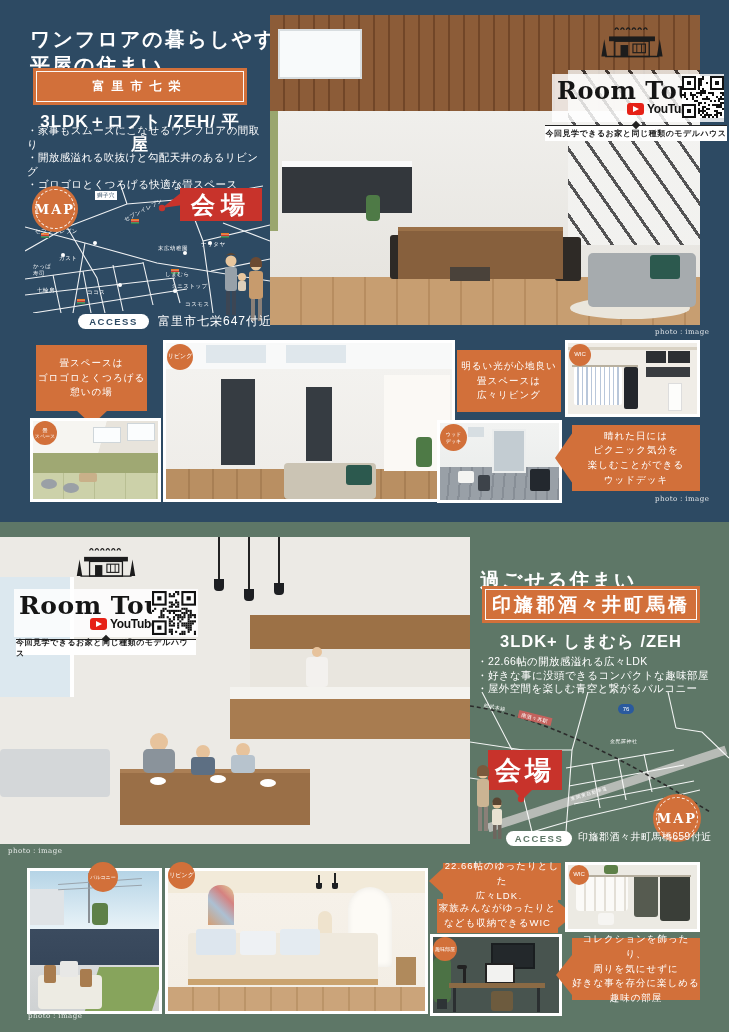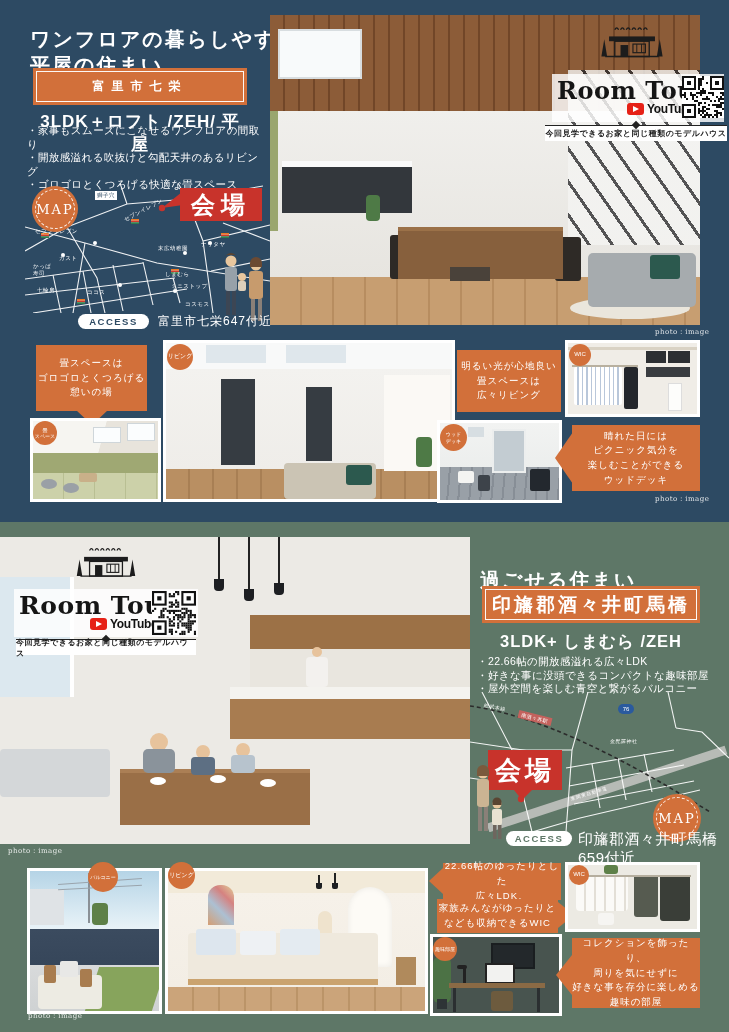--- a/index.html
+++ b/index.html
@@ -14,21 +14,21 @@
   .spec{color:#fff;font-weight:bold;text-align:center;letter-spacing:1px;}
   .bullets span{display:block;color:#fff;font-size:10.5px;line-height:13.5px;letter-spacing:.4px;}
   .photo{position:absolute;overflow:hidden;}
   .gphoto{border:3px solid #fff;box-sizing:border-box;}
   .callout{position:absolute;background:#d2703a;color:#fff;font-size:9.5px;line-height:1.55;
        letter-spacing:1px;text-align:center;white-space:pre-line;display:flex;align-items:center;justify-content:center;}
   .clabel{position:absolute;background:#d2703a;color:#fff;border-radius:50%;display:flex;align-items:center;
        justify-content:center;text-align:center;font-size:6px;line-height:1.25;white-space:pre-line;letter-spacing:0;}
   .tri{position:absolute;width:0;height:0;}
   .mapcircle{position:absolute;background:#d2703a;border-radius:50%;color:#fff;display:flex;align-items:center;
-       justify-content:center;font-family:"DejaVu Serif",serif;font-weight:normal;letter-spacing:2px;}
+       justify-content:center;font-family:"DejaVu Serif",serif;font-weight:bold;letter-spacing:2px;}
   .mapcircle:after{content:"";position:absolute;inset:3px;border:1px dashed rgba(255,255,255,.9);border-radius:50%;}
   .venue{position:absolute;background:#c8332b;color:#fff;font-weight:bold;display:flex;align-items:center;
        justify-content:center;letter-spacing:6px;}
   .maplabel{position:absolute;color:#fff;letter-spacing:.5px;font-size:5.5px;line-height:1.2;}
   .accessb{position:absolute;background:#fff;border-radius:8px;font-weight:bold;font-size:9.5px;
        display:flex;align-items:center;justify-content:center;letter-spacing:1.5px;}
   .accesst{position:absolute;color:#fff;letter-spacing:1px;}
   .credit{position:absolute;color:rgba(255,255,255,.85);font-size:7px;letter-spacing:.5px;font-family:"DejaVu Serif",serif;}
   .rt-title{position:absolute;font-family:"DejaVu Serif",serif;font-weight:bold;color:#151515;letter-spacing:.5px;}
   .rt-box{position:absolute;background:rgba(255,255,255,.82);}
@@ -619,21 +619,21 @@
     <rect x="10" y="43" width="4" height="24" fill="#8a8078"></rect>
       <rect x="16" y="43" width="4" height="24" fill="#8a8078"></rect>
     <circle cx="29" cy="40" r="4.5" fill="#e9c79e"></circle>
       <path d="M24.5,38 a4.5,4.5 0 0 1 9,0 l0,3 h-9 z" fill="#5a4532"></path>
     <rect x="24" y="45" width="10" height="16" rx="2" fill="#e8e2d2"></rect>
     <rect x="25" y="61" width="3.5" height="14" fill="#6e665e"></rect>
       <rect x="30" y="61" width="3.5" height="14" fill="#6e665e"></rect>
   </svg>
 </div>
 <div class="accessb" style="left:506px;top:831px;width:66px;height:15px;color:#5e7767;">ACCESS</div>
-<div class="accesst" style="left:578px;top:830px;font-size:15px;letter-spacing:.5px;">印旛郡酒々井町馬橋659付近</div>
+<div class="accesst" style="left:578px;top:830px;font-size:10px;letter-spacing:.5px;">印旛郡酒々井町馬橋659付近</div>
 
 <div class="photo gphoto" style="left:27px;top:868px;width:135px;height:146px;background:
   linear-gradient(#b5d4e6,#e9f3f8) 0 0/129px 58px no-repeat,
   linear-gradient(#3c4c60,#36465a) 0 52px/129px 42px no-repeat,
   linear-gradient(#d8dadb,#cfd2d3) 0 94px/129px 46px no-repeat;background-color:#d8dadb;">
   <div class="d" style="left:0;top:18px;width:34px;height:36px;background:#dfe3e6;"></div>
   <div class="d" style="left:58px;top:2px;width:2px;height:50px;background:#8a9096;"></div>
   <div class="d" style="left:28px;top:10px;width:84px;height:1px;background:#9aa4ac;transform:rotate(-4deg);"></div>
   <div class="d" style="left:28px;top:16px;width:84px;height:1px;background:#9aa4ac;transform:rotate(-3deg);"></div>
   <div class="d" style="left:62px;top:32px;width:16px;height:22px;background:#5d8048;border-radius:4px;"></div>
@@ -691,19 +691,19 @@
   <div class="d" style="left:62px;top:45px;width:6px;height:3px;background:#222;"></div>
   <div class="d" style="left:24px;top:28px;width:10px;height:4px;background:#222;border-radius:2px;"></div>
   <div class="d" style="left:30px;top:31px;width:3px;height:15px;background:#222;"></div>
   <div class="d" style="left:16px;top:46px;width:96px;height:5px;background:#8a6a45;"></div>
   <div class="d" style="left:20px;top:51px;width:3px;height:24px;background:#2b2f31;"></div>
   <div class="d" style="left:104px;top:51px;width:3px;height:24px;background:#2b2f31;"></div>
   <div class="d" style="left:58px;top:54px;width:22px;height:20px;background:#6d5b3e;border-radius:3px;"></div>
 </div>
 <div class="clabel" style="left:433px;top:937px;width:24px;height:24px;font-size:5px;">趣味部屋</div>
 
-<div class="callout" style="left:572px;top:938px;width:128px;height:70px;">コレクションを飾ったり、
+<div class="callout" style="left:572px;top:938px;width:128px;height:62px;">コレクションを飾ったり、
 周りを気にせずに
 好きな事を存分に楽しめる
 趣味の部屋</div>
 <div class="tri" style="left:556px;top:955px;border-top:20px solid transparent;border-bottom:20px solid transparent;border-right:16px solid #d2703a;"></div>
 
 <div class="credit" style="left:28px;top:1011px;">photo：image</div>
 
 </body></html>

